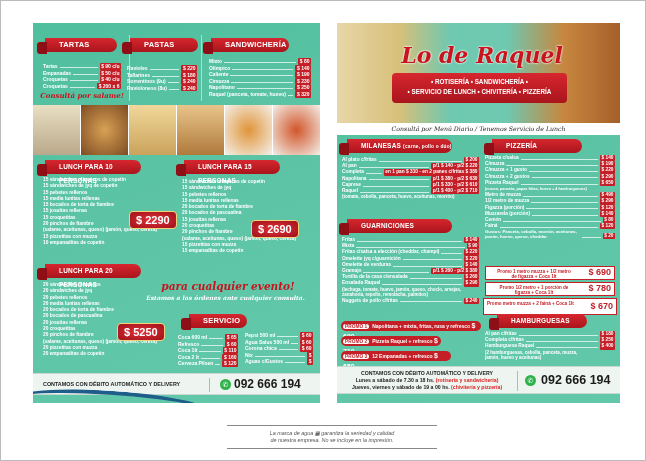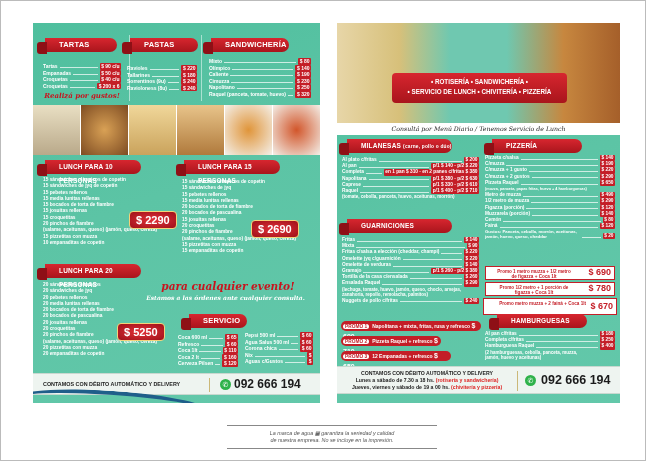--- a/index.html
+++ b/index.html
@@ -57,21 +57,21 @@
         <span class="n">Croquetas</span>
         <span class="dots"></span>
         <span class="p">$ 40 c/u</span>
       </div>
     <div class="row">
         <span class="n">Croquetas</span>
         <span class="dots"></span>
         <span class="p">$ 200 x 6</span>
       </div>
   </div>
-  <div class="script" style="left:4px;top:68px;width:90px;font-size:7px">Realizá por gustos!</div>
+  <div class="script" style="left:4px;top:68px;width:90px;font-size:7px">Consultá por salame!</div>
   <div class="vsep" style="left:96px;top:12px;height:66px"></div>
 
   <div class="ribbon" style="left:97px;top:15px;width:68px">PASTAS</div>
   <div class="list" style="left:94px;top:42px;width:70px">
     <div class="row">
         <span class="n">Ravioles</span>
         <span class="dots"></span>
         <span class="p">$ 220</span>
       </div>
     <div class="row">
@@ -248,20 +248,21 @@
     <div style="position:absolute;left:10px;top:7px;font-size:5.4px;font-weight:bold;color:#222">CONTAMOS CON DÉBITO AUTOMÁTICO Y DELIVERY</div>
     <div style="position:absolute;left:176px;top:4px;width:1px;height:14px;background:#cbb878"></div>
     <span class="wa" style="position:absolute;left:187px;top:5px">✆</span>
     <div class="phone" style="position:absolute;left:201px;top:3px;font-size:12px">092 666 194</div>
   </div>
   <div class="swoosh" style="left:-20px;top:368px;width:200px;height:30px;border-top:4px solid #1f5e8a;transform:rotate(4deg)"></div>
 </div>
 
 <div class="panel" id="right">
   <div style="position:absolute;left:0;top:0;width:283px;height:100px;background:linear-gradient(90deg,#e7d6a8 0%,#d7c07a 22%,#6fc8b0 40%,#6fc8b0 60%,#c7873f 80%,#a55f2a 100%)"></div>
+  <div class="script" style="left:55px;top:19px;width:180px;font-size:22px;text-shadow:0 0 2px #fff,0 0 2px #fff">Lo de Raquel</div>
   <div style="position:absolute;left:55px;top:50px;width:175px;height:30px;background:linear-gradient(#d7262f,#a9151c);border-radius:4px;color:#fff;font-weight:bold;font-size:6.3px;text-align:center;line-height:9.5px;padding-top:4px">
     <div>• ROTISERÍA • SANDWICHERÍA •</div>
     <div>• SERVICIO DE LUNCH • CHIVITERÍA • PIZZERÍA</div>
   </div>
   <div style="position:absolute;left:0;top:100px;width:283px;height:12px;background:#fff;text-align:center;font-size:6.2px;font-style:italic;color:#222;font-family:'DejaVu Serif',serif;line-height:12px">Consultá por Menú Diario / Tenemos Servicio de Lunch</div>
 
   <div class="ribbon" style="left:10px;top:116px;width:105px;font-size:6.5px"><span>MILANESAS</span> <span style="font-size:4.8px">(carne, pollo o dúo)</span></div>
   <div class="list" style="left:5px;top:134px;width:137px;font-size:4.8px;line-height:6.2px">
     <div class="row">
         <span class="n">Al plato c/fritas</span>
@@ -410,21 +411,21 @@
       </div>
     <div class="row">
         <span class="n" style="white-space:normal;width:95px;font-size:4.3px;line-height:5px">Gustos: Panceta, cebolla, morrón, aceitunas, jamón, huevo, queso, cheddar</span>
         <span class="dots"></span>
         <span class="p">$ 20</span>
       </div>
   </div>
 
   <div class="promo" style="left:148px;top:243px;width:130px;height:14px;padding:1.5px 40px 0 8px"><span>Promo 1 metro muzza + 1/2 metro de figazza + Coca 1lt</span><span class="pp">$ 690</span></div>
   <div class="promo" style="left:148px;top:259px;width:130px;height:14px;padding:1.5px 40px 0 8px"><span>Promo 1/2 metro + 1 porción de figazza + Coca 1lt</span><span class="pp">$ 780</span></div>
-  <div class="promo" style="left:146px;top:275px;width:134px;height:17px;padding:2.3px 30px 0 3px;text-align:right"><span>Promo metro muzza + 2 fainá + Coca 1lt</span><span class="pp">$ 670</span></div>
+  <div class="promo" style="left:146px;top:275px;width:134px;height:17px;padding:2.3px 30px 0 3px;text-align:left"><span>Promo metro muzza + 2 fainá + Coca 1lt</span><span class="pp">$ 670</span></div>
 
   <div class="ribbon" style="left:160px;top:291px;width:90px;font-size:6.5px">HAMBURGUESAS</div>
   <div class="list" style="left:148px;top:308px;width:130px;font-size:4.8px;line-height:6.2px">
     <div class="row">
         <span class="n">Al pan c/fritas</span>
         <span class="dots"></span>
         <span class="p">$ 180</span>
       </div>
     <div class="row">
         <span class="n">Completa c/fritas</span>

